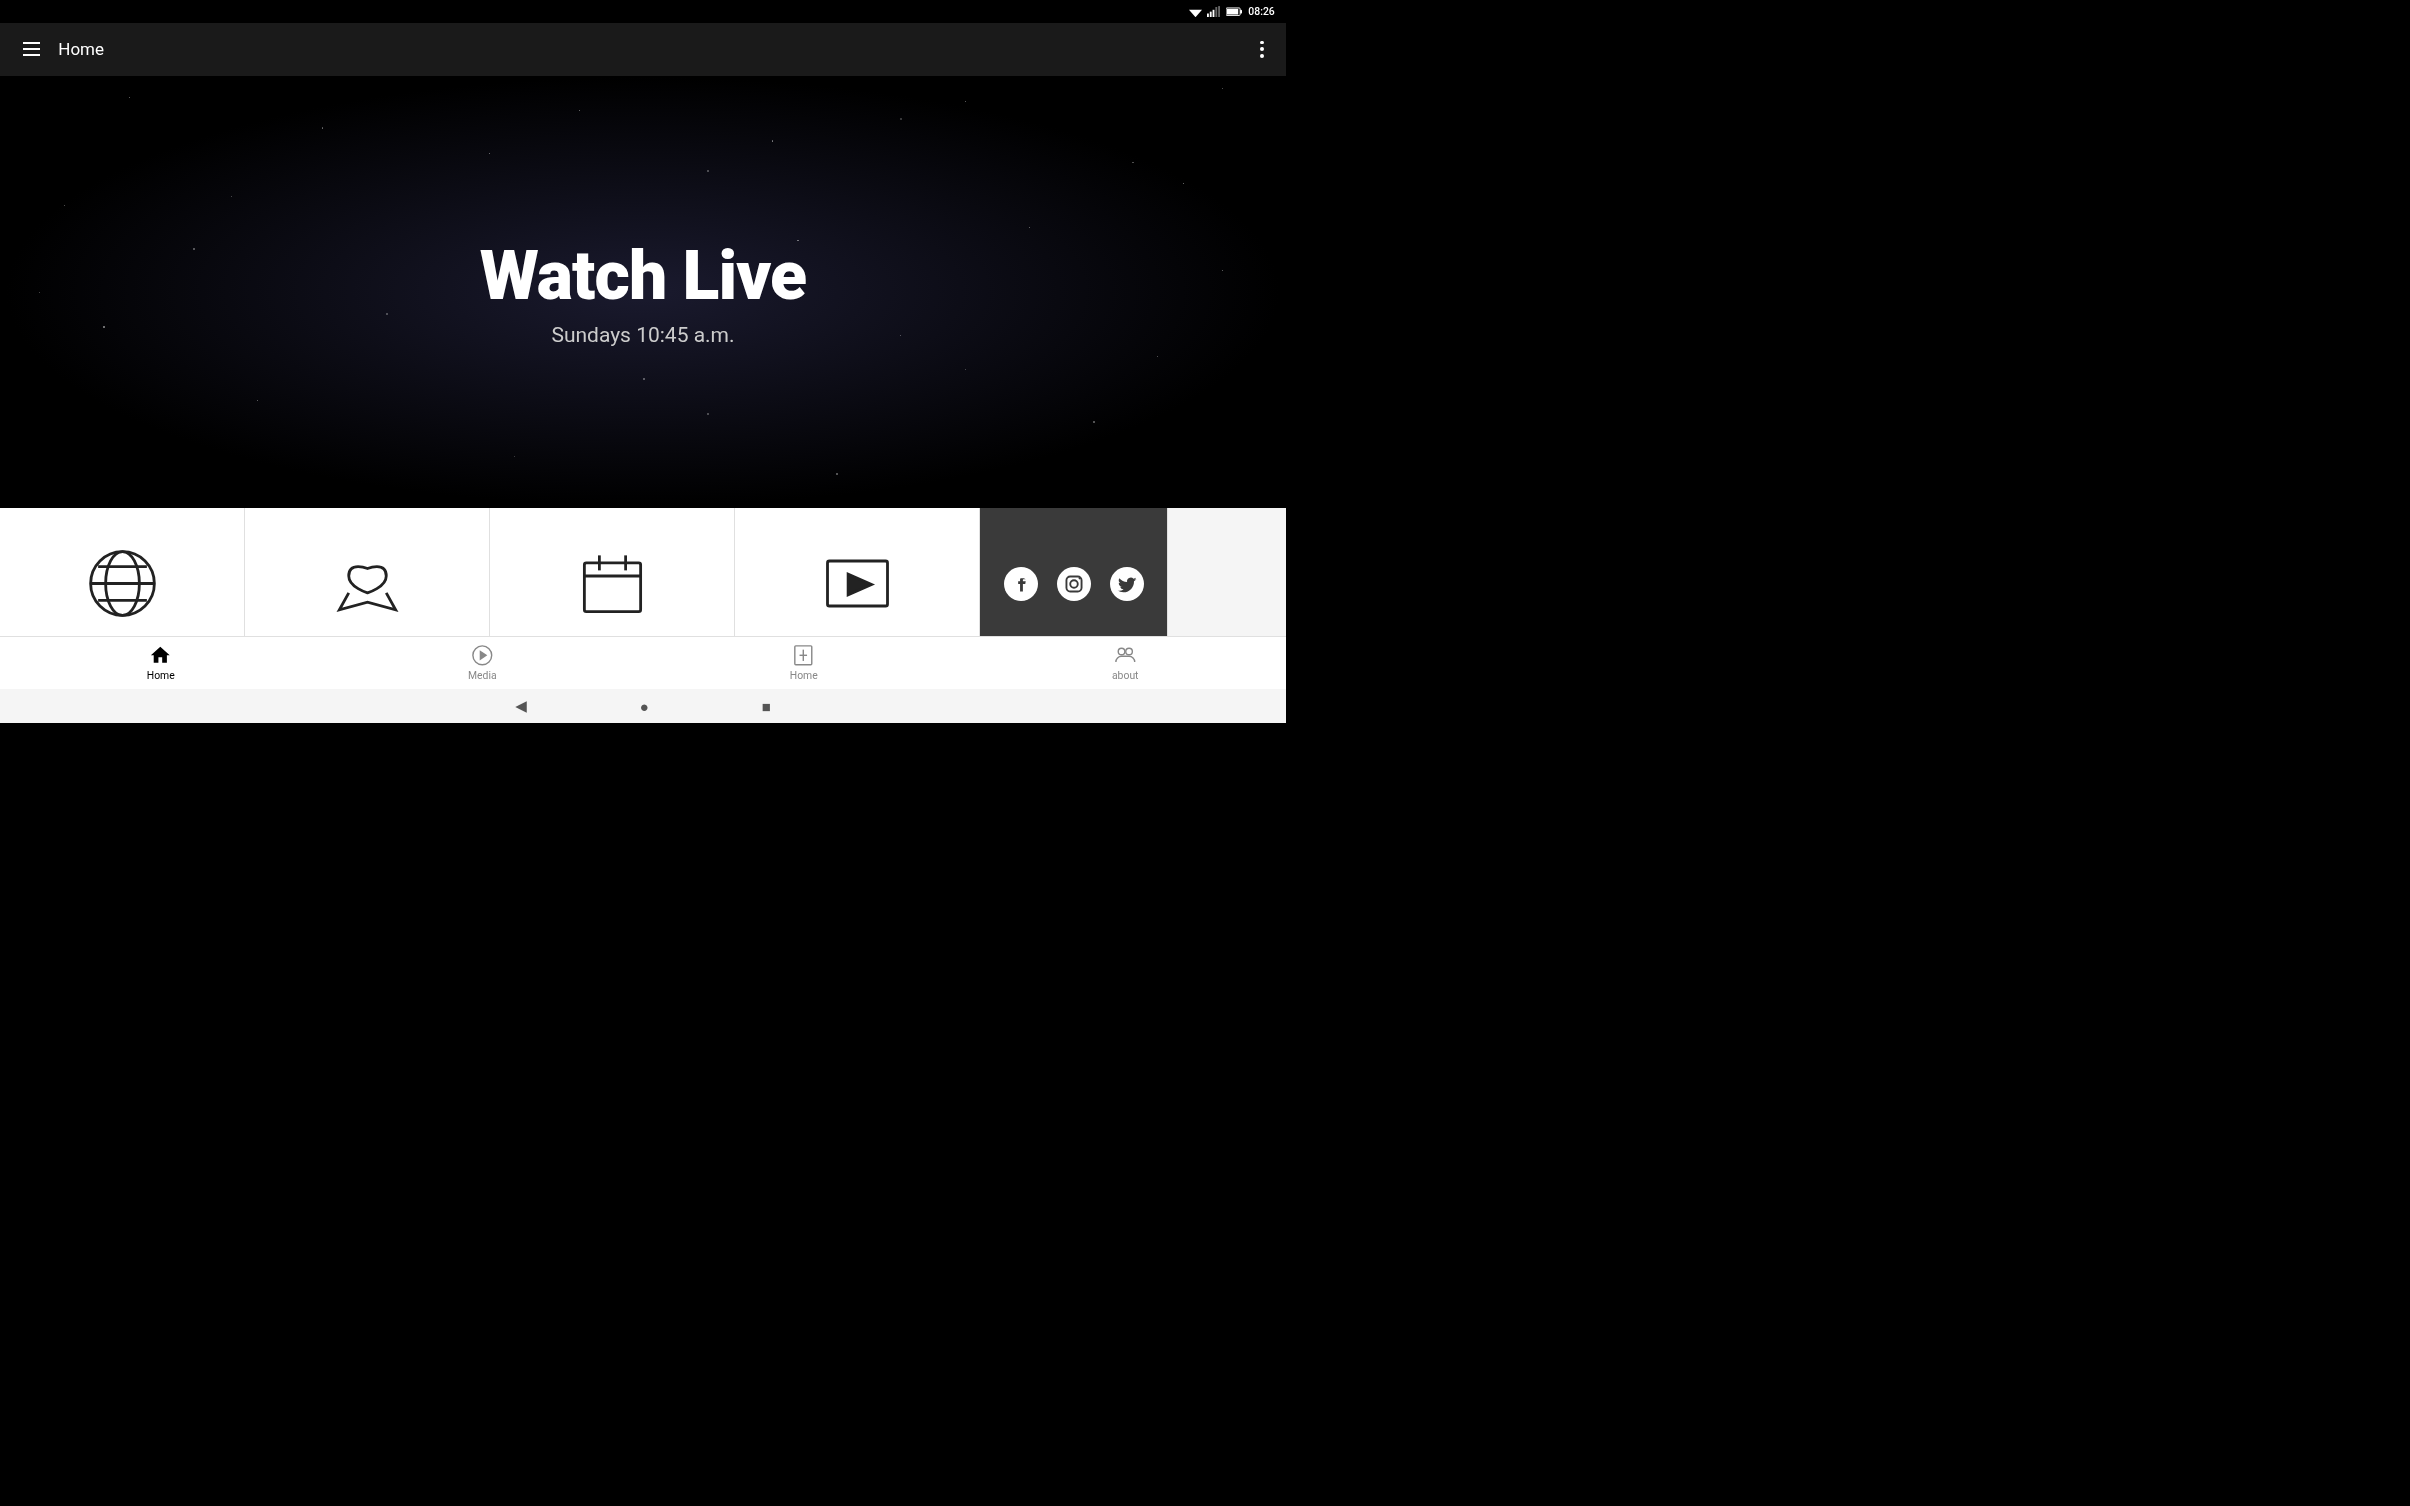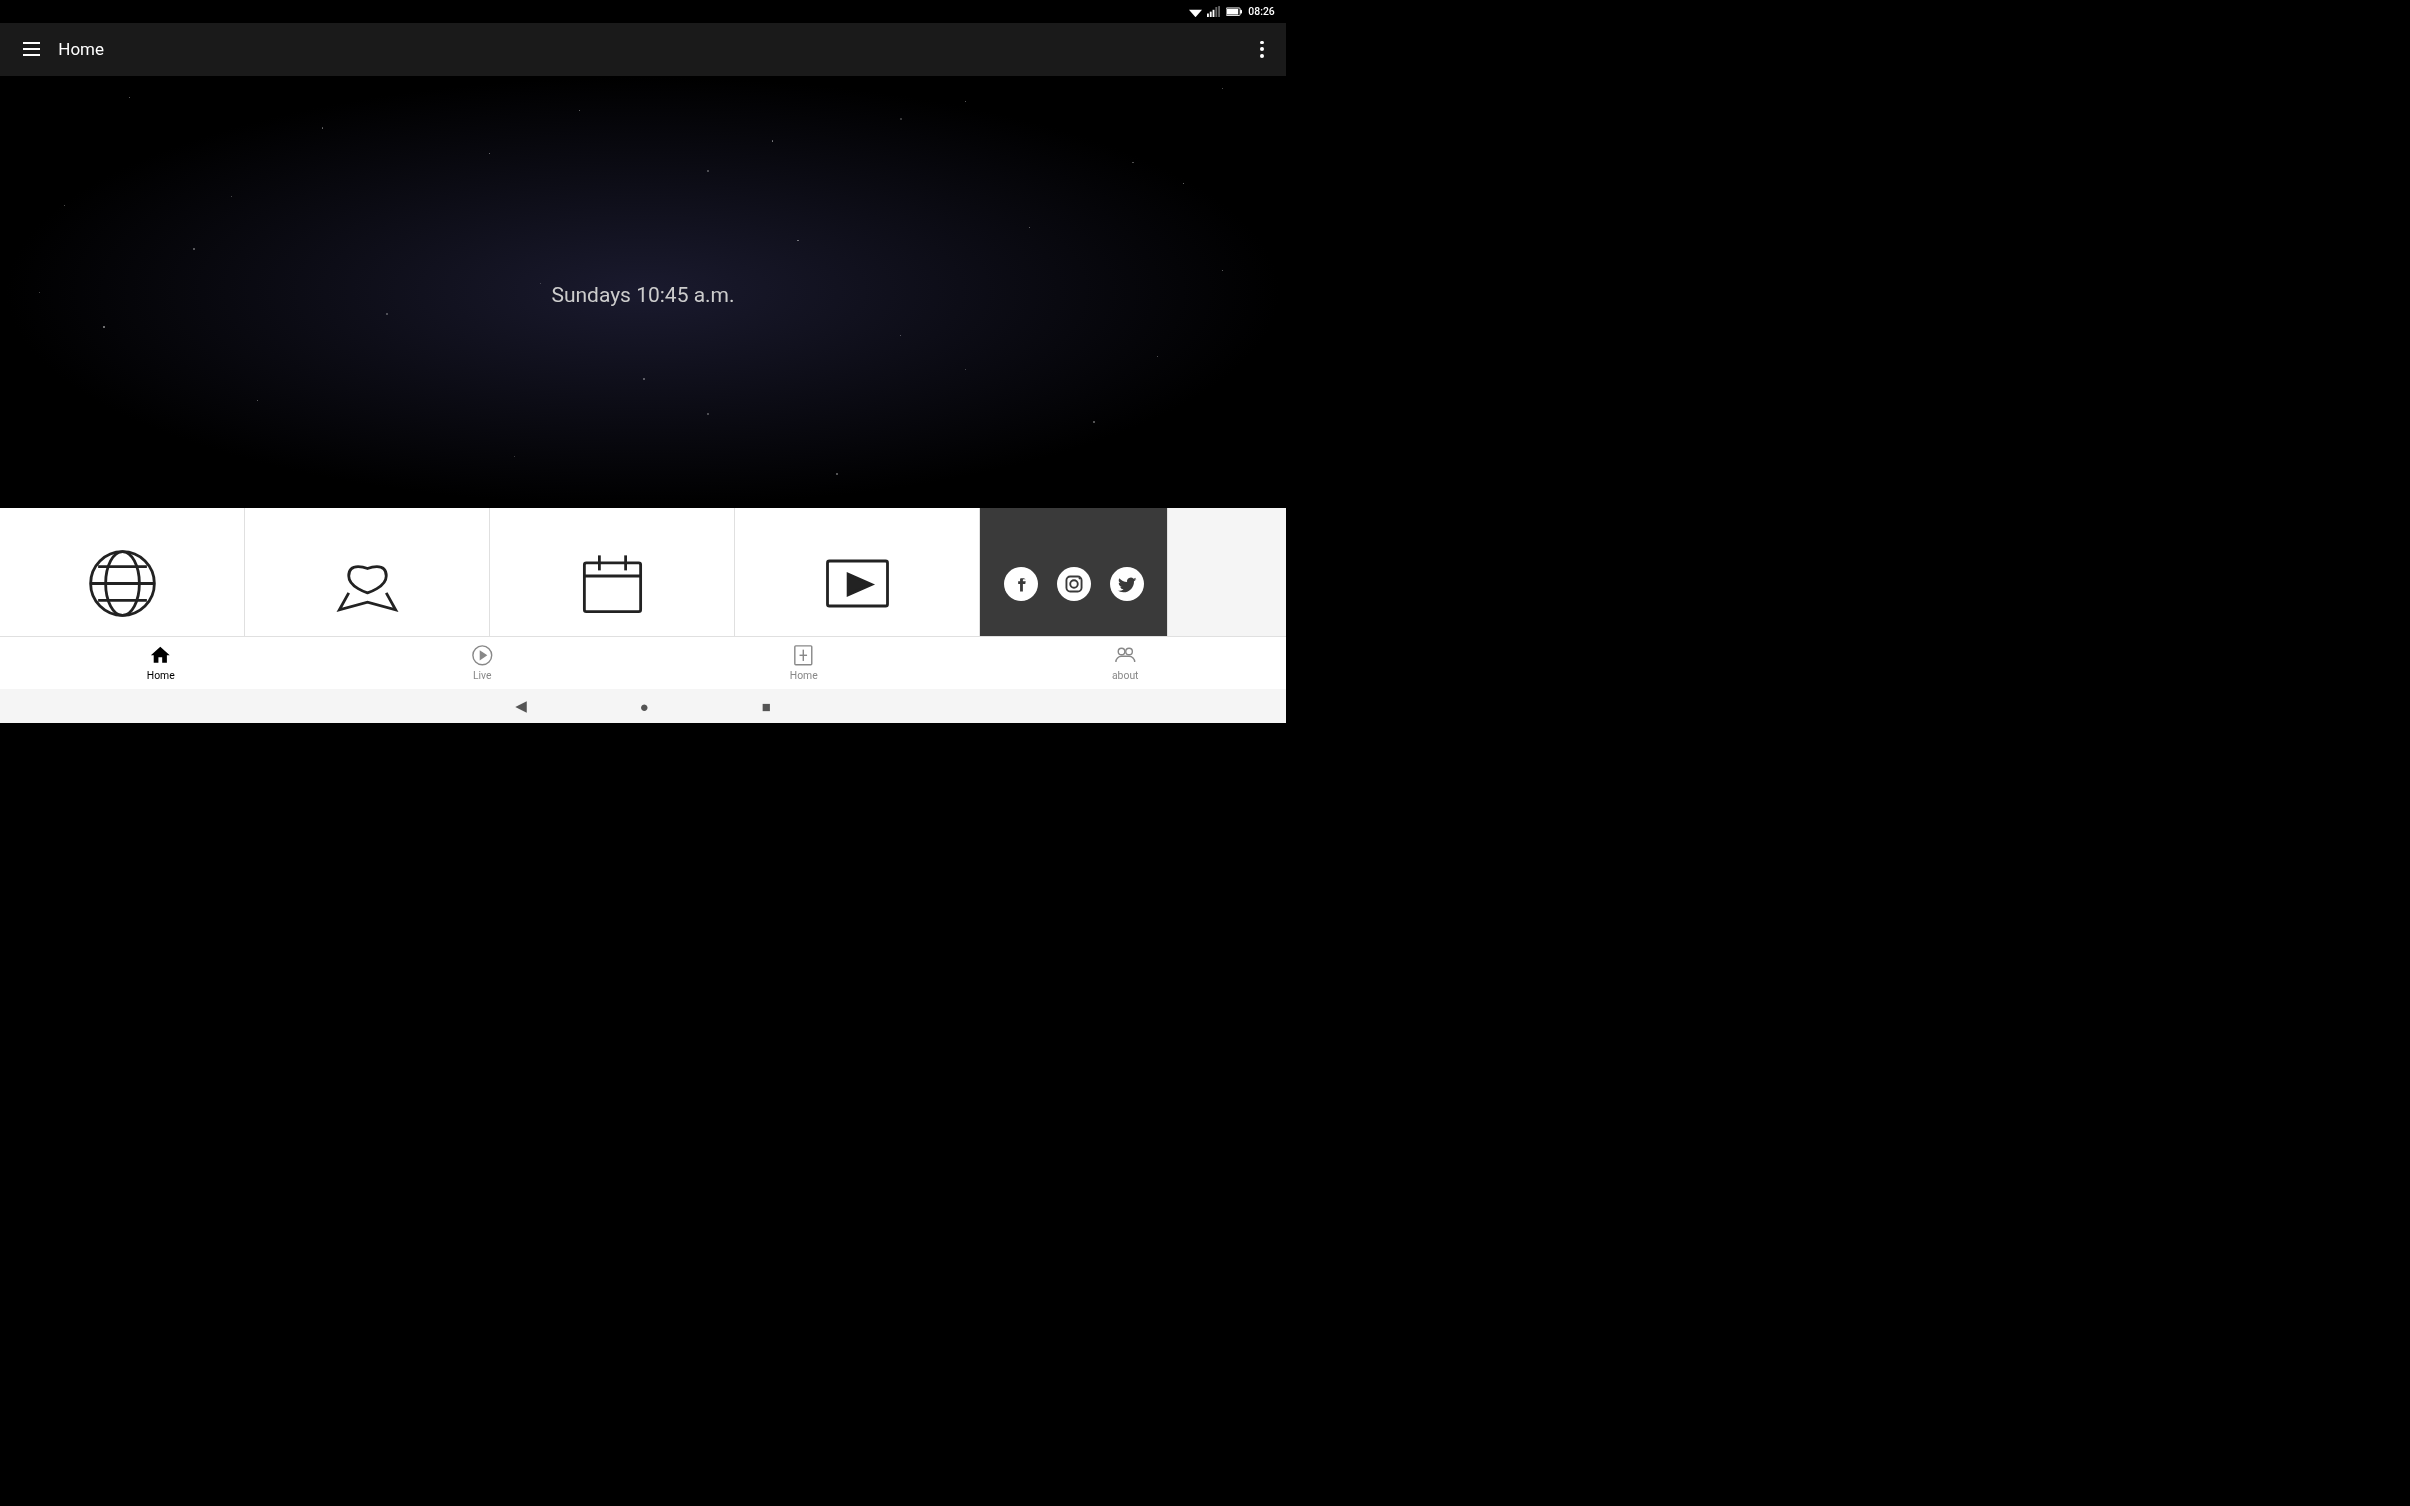--- a/index.html
+++ b/index.html
@@ -352,20 +352,21 @@
   <div class="star-dot" style="top:50%;left:3%;width:1.9px;height:1.9px;opacity:0.5;"></div>
   <div class="star-dot" style="top:65%;left:90%;width:0.9px;height:0.9px;opacity:0.7;"></div>
   <div class="star-dot" style="top:10%;left:70%;width:1.9px;height:1.9px;opacity:0.4;"></div>
   <div class="star-dot" style="top:28%;left:18%;width:0.9px;height:0.9px;opacity:0.6;"></div>
   <div class="star-dot" style="top:38%;left:62%;width:1.9px;height:1.9px;opacity:0.7;"></div>
   <div class="star-dot" style="top:48%;left:42%;width:0.9px;height:0.9px;opacity:0.5;"></div>
   <div class="star-dot" style="top:58%;left:8%;width:1.9px;height:1.9px;opacity:0.8;"></div>
   <div class="star-dot" style="top:68%;left:75%;width:0.9px;height:0.9px;opacity:0.6;"></div>
   <div class="star-dot" style="top:78%;left:55%;width:1.9px;height:1.9px;opacity:0.5;"></div>
 
+  <h1 id="hero-title">Watch Live</h1>
   <p id="hero-subtitle">Sundays 10:45 a.m.</p>
 </div>
 
 <div id="cards-section">
 
   <div class="card">
     <div class="card-icon">
       <svg width="75" height="75" viewBox="0 0 80 80" fill="none" stroke="#222" stroke-width="3">
         <circle cx="40" cy="40" r="34"></circle>
         <ellipse cx="40" cy="40" rx="18" ry="34"></ellipse>
@@ -446,21 +447,21 @@
     <span class="nav-label active">Home</span>
   </div>
 
   <div class="nav-item">
     <div class="nav-icon">
       <svg width="22.6" height="22.6" viewBox="0 0 24 24" fill="none" stroke="#888" stroke-width="1.5">
         <circle cx="12" cy="12" r="10"></circle>
         <polygon points="10,8 10,16 16,12" fill="#888"></polygon>
       </svg>
     </div>
-    <span class="nav-label">Live</span>
+    <span class="nav-label">Media</span>
   </div>
 
   <div class="nav-item">
     <div class="nav-icon">
       <svg width="22.6" height="22.6" viewBox="0 0 24 24" fill="none" stroke="#888" stroke-width="1.5">
         <rect x="3" y="2" width="18" height="20" rx="1"></rect>
         <line x1="12" y1="6" x2="12" y2="18"></line>
         <line x1="8" y1="12" x2="16" y2="12"></line>
       </svg>
     </div>

